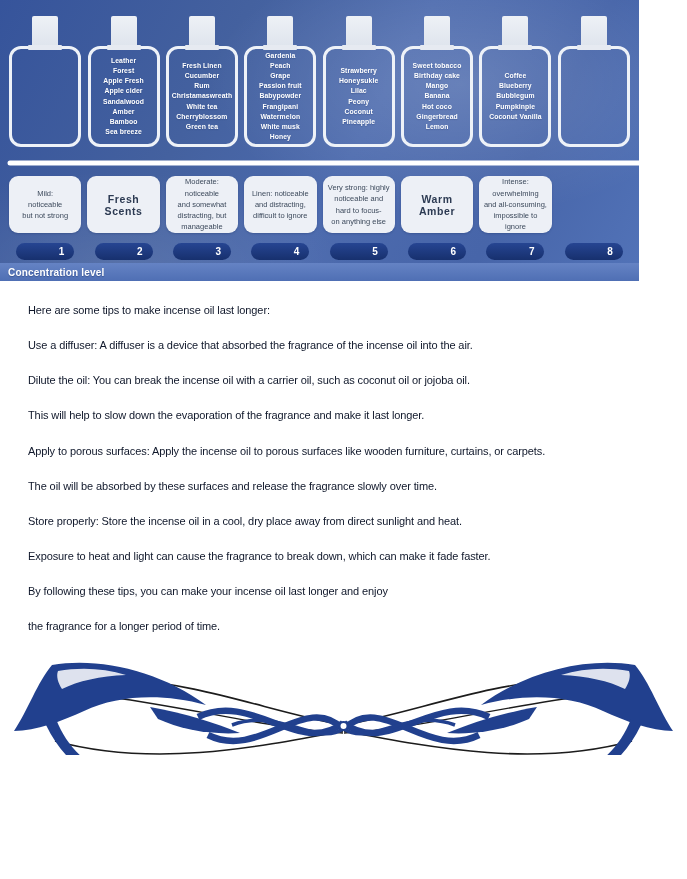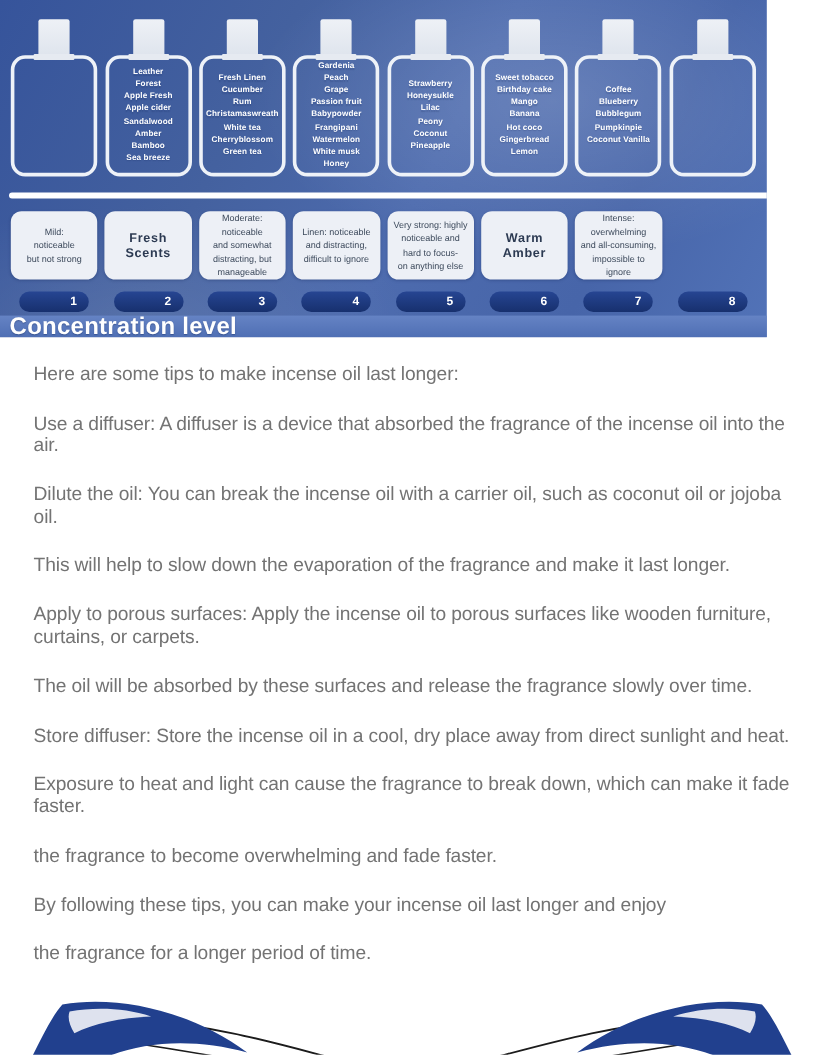--- a/index.html
+++ b/index.html
@@ -75,29 +75,29 @@
     padding-right: 10px;
   }
 
   
   .band {
     margin-top: 3px; height: 18px; width: 100%;
     background: linear-gradient(#6583c4, #4f6fb4);
     display: flex; align-items: center;
   }
   .band .band-label {
-    color: #fff; font-weight: bold; font-size: 20px;
+    color: #fff; font-weight: bold; font-size: 10px;
     padding-left: 8px; letter-spacing: 0.2px;
     text-shadow: 0 1px 1px rgba(20,40,90,0.4);
   }
 
   
   .tips { padding: 23px 20px 0 28px; }
   .tips p {
-    font-size: 16px; line-height: 1.15; color: #737373;
+    font-size: 11px; line-height: 1.15; color: #0f172a;
     letter-spacing: -0.1px; margin-bottom: 22.5px;
   }
 
   
   .flourish-wrap { margin-top: 2px; }
   .flourish-wrap svg { display: block; }
 </style>
 </head>
 <body>
 
@@ -279,23 +279,22 @@
   </div>
 </div>
 
 <div class="tips">
   <p>Here are some tips to make incense oil last longer:</p>
   <p>Use a diffuser: A diffuser is a device that absorbed the fragrance of the incense oil into the air.</p>
   <p>Dilute the oil: You can break the incense oil with a carrier oil, such as coconut oil or jojoba oil.</p>
   <p>This will help to slow down the evaporation of the fragrance and make it last longer.</p>
   <p>Apply to porous surfaces: Apply the incense oil to porous surfaces like wooden furniture, curtains, or carpets.</p>
   <p>The oil will be absorbed by these surfaces and release the fragrance slowly over time.</p>
-  <p>Store diffuser: Store the incense oil in a cool, dry place away from direct sunlight and heat.</p>
+  <p>Store properly: Store the incense oil in a cool, dry place away from direct sunlight and heat.</p>
   <p>Exposure to heat and light can cause the fragrance to break down, which can make it fade faster.</p>
-  <p>the fragrance to become overwhelming and fade faster.</p>
   <p>By following these tips, you can make your incense oil last longer and enjoy</p>
   <p>the fragrance for a longer period of time.</p>
 </div>
 
 <div class="flourish-wrap">
   <svg width="687" height="100" viewBox="0 0 687 100">
     <g id="flourish-half">
 
       <path d="M120,24 C200,28 275,58 343,70" stroke="#1c1c1c" stroke-width="1.6" fill="none"></path>
       <path d="M95,40 C190,52 270,74 343,78" stroke="#1c1c1c" stroke-width="1.3" fill="none"></path>

